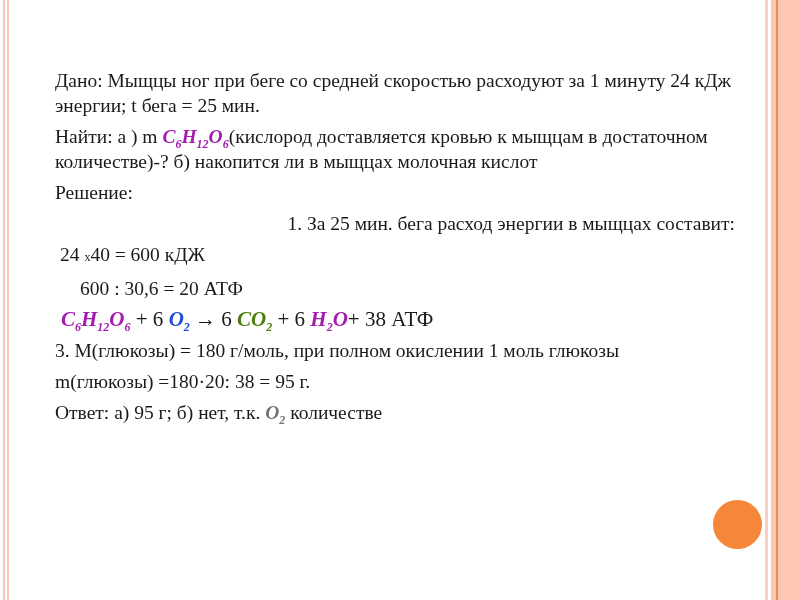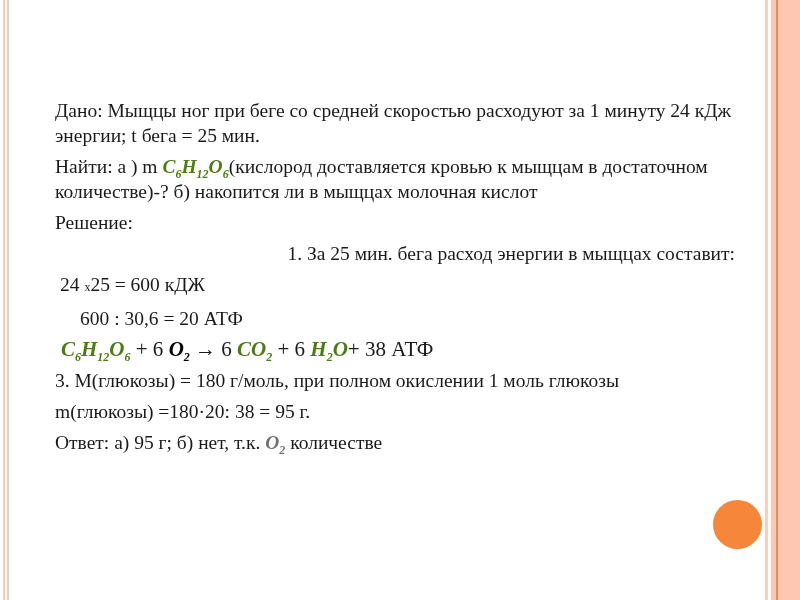--- a/index.html
+++ b/index.html
@@ -1,22 +1,22 @@
 <!DOCTYPE html>
 <html><head>
 <meta charset="utf-8">
 <style>
   html, body { margin:0; padding:0; }
   body { width:800px; height:600px; position:relative; background:#ffffff; overflow:hidden;
          font-family:"Liberation Serif", serif; color:#1a1a1a; }
   .stripe { position:absolute; top:0; height:600px; }
-  .content { position:absolute; left:55px; top:98px; width:680px; font-size:19.5px; line-height:25px; }
+  .content { position:absolute; left:55px; top:68px; width:680px; font-size:19.5px; line-height:25px; }
   .p { margin:0; }
   .gap { margin-top:6px; }
-  .f { font-family:"Liberation Serif", serif; font-weight:bold; font-style:italic; color:#4d7c0f; }
+  .f { font-family:"Liberation Serif", serif; font-weight:bold; font-style:italic; color:#a21caf; }
   .f sub { font-size:12px; vertical-align:-5px; line-height:0; }
   .b { font-weight:normal; }
   .small-x { font-size:12px; }
   .dot { position:absolute; left:713px; top:500px; width:49px; height:49px; border-radius:50%; background:#f6873a; }
 </style>
 </head>
 <body>
 
 <div class="stripe" style="left:3px;width:2px;background:#f9c7b5;"></div>
 <div class="stripe" style="left:7px;width:2px;background:#f9c7b5;"></div>
@@ -26,21 +26,21 @@
 
 <div class="dot"></div>
 
 <div class="content">
   <p class="p"><span>Дано:</span><span> Мыщцы ног при беге со средней скоростью расходуют за 1 минуту 24 кДж энергии; t бега = 25 мин.</span></p>
 
   <p class="p gap"><span>Найти:</span><span> а ) m </span><span class="f">C<sub>6</sub>H<sub>12</sub>O<sub>6</sub></span><span>(кислород доставляется кровью к мыщцам в достаточном количестве)-? б) накопится ли в мыщцах молочная кислот</span></p>
 
   <p class="p gap">Решение:</p>
   <p class="p gap" style="padding-left:18px;text-align:right;">1. За 25 мин. бега расход энергии в мыщцах составит:</p>
-  <p class="p gap" style="padding-left:5px;"><span>24 </span><span class="small-x">x</span><span>25 = 600 кДЖ</span></p>
+  <p class="p gap" style="padding-left:5px;"><span>24 </span><span class="small-x">x</span><span>40 = 600 кДЖ</span></p>
   <p class="p gap" style="padding-left:25px;">600 : 30,6 =  20 АТФ</p>
 
-  <p class="p gap" style="padding-left:6px;font-size:21px;"><span class="f">C<sub>6</sub>H<sub>12</sub>O<sub>6</sub></span><span> + 6 </span><span class="f" style="color:#000000">O<sub>2</sub></span><span> → 6 </span><span class="f" style="color:#4d7c0f">CO<sub>2</sub></span><span> + 6 </span><span class="f">H<sub>2</sub>O</span><span class="b">+ 38 АТФ</span></p>
+  <p class="p gap" style="padding-left:6px;font-size:21px;"><span class="f">C<sub>6</sub>H<sub>12</sub>O<sub>6</sub></span><span> + 6 </span><span class="f" style="color:#1d4ed8">O<sub>2</sub></span><span> → 6 </span><span class="f" style="color:#4d7c0f">CO<sub>2</sub></span><span> + 6 </span><span class="f">H<sub>2</sub>O</span><span class="b">+ 38 АТФ</span></p>
 
   <p class="p gap"><span>3. M(глюкозы) = 180 г/моль, при полном окислении 1 моль глюкозы</span><br></p>
   <p class="p gap">m(глюкозы) =180·20: 38 = 95 г.</p>
   <p class="p gap"><span class="b">Ответ:</span><span> а) 95 г; б) нет, т.к. </span><span class="f" style="color:#737373">O<sub>2</sub></span><span> количестве</span></p>
 </div>
 
 </body></html>

